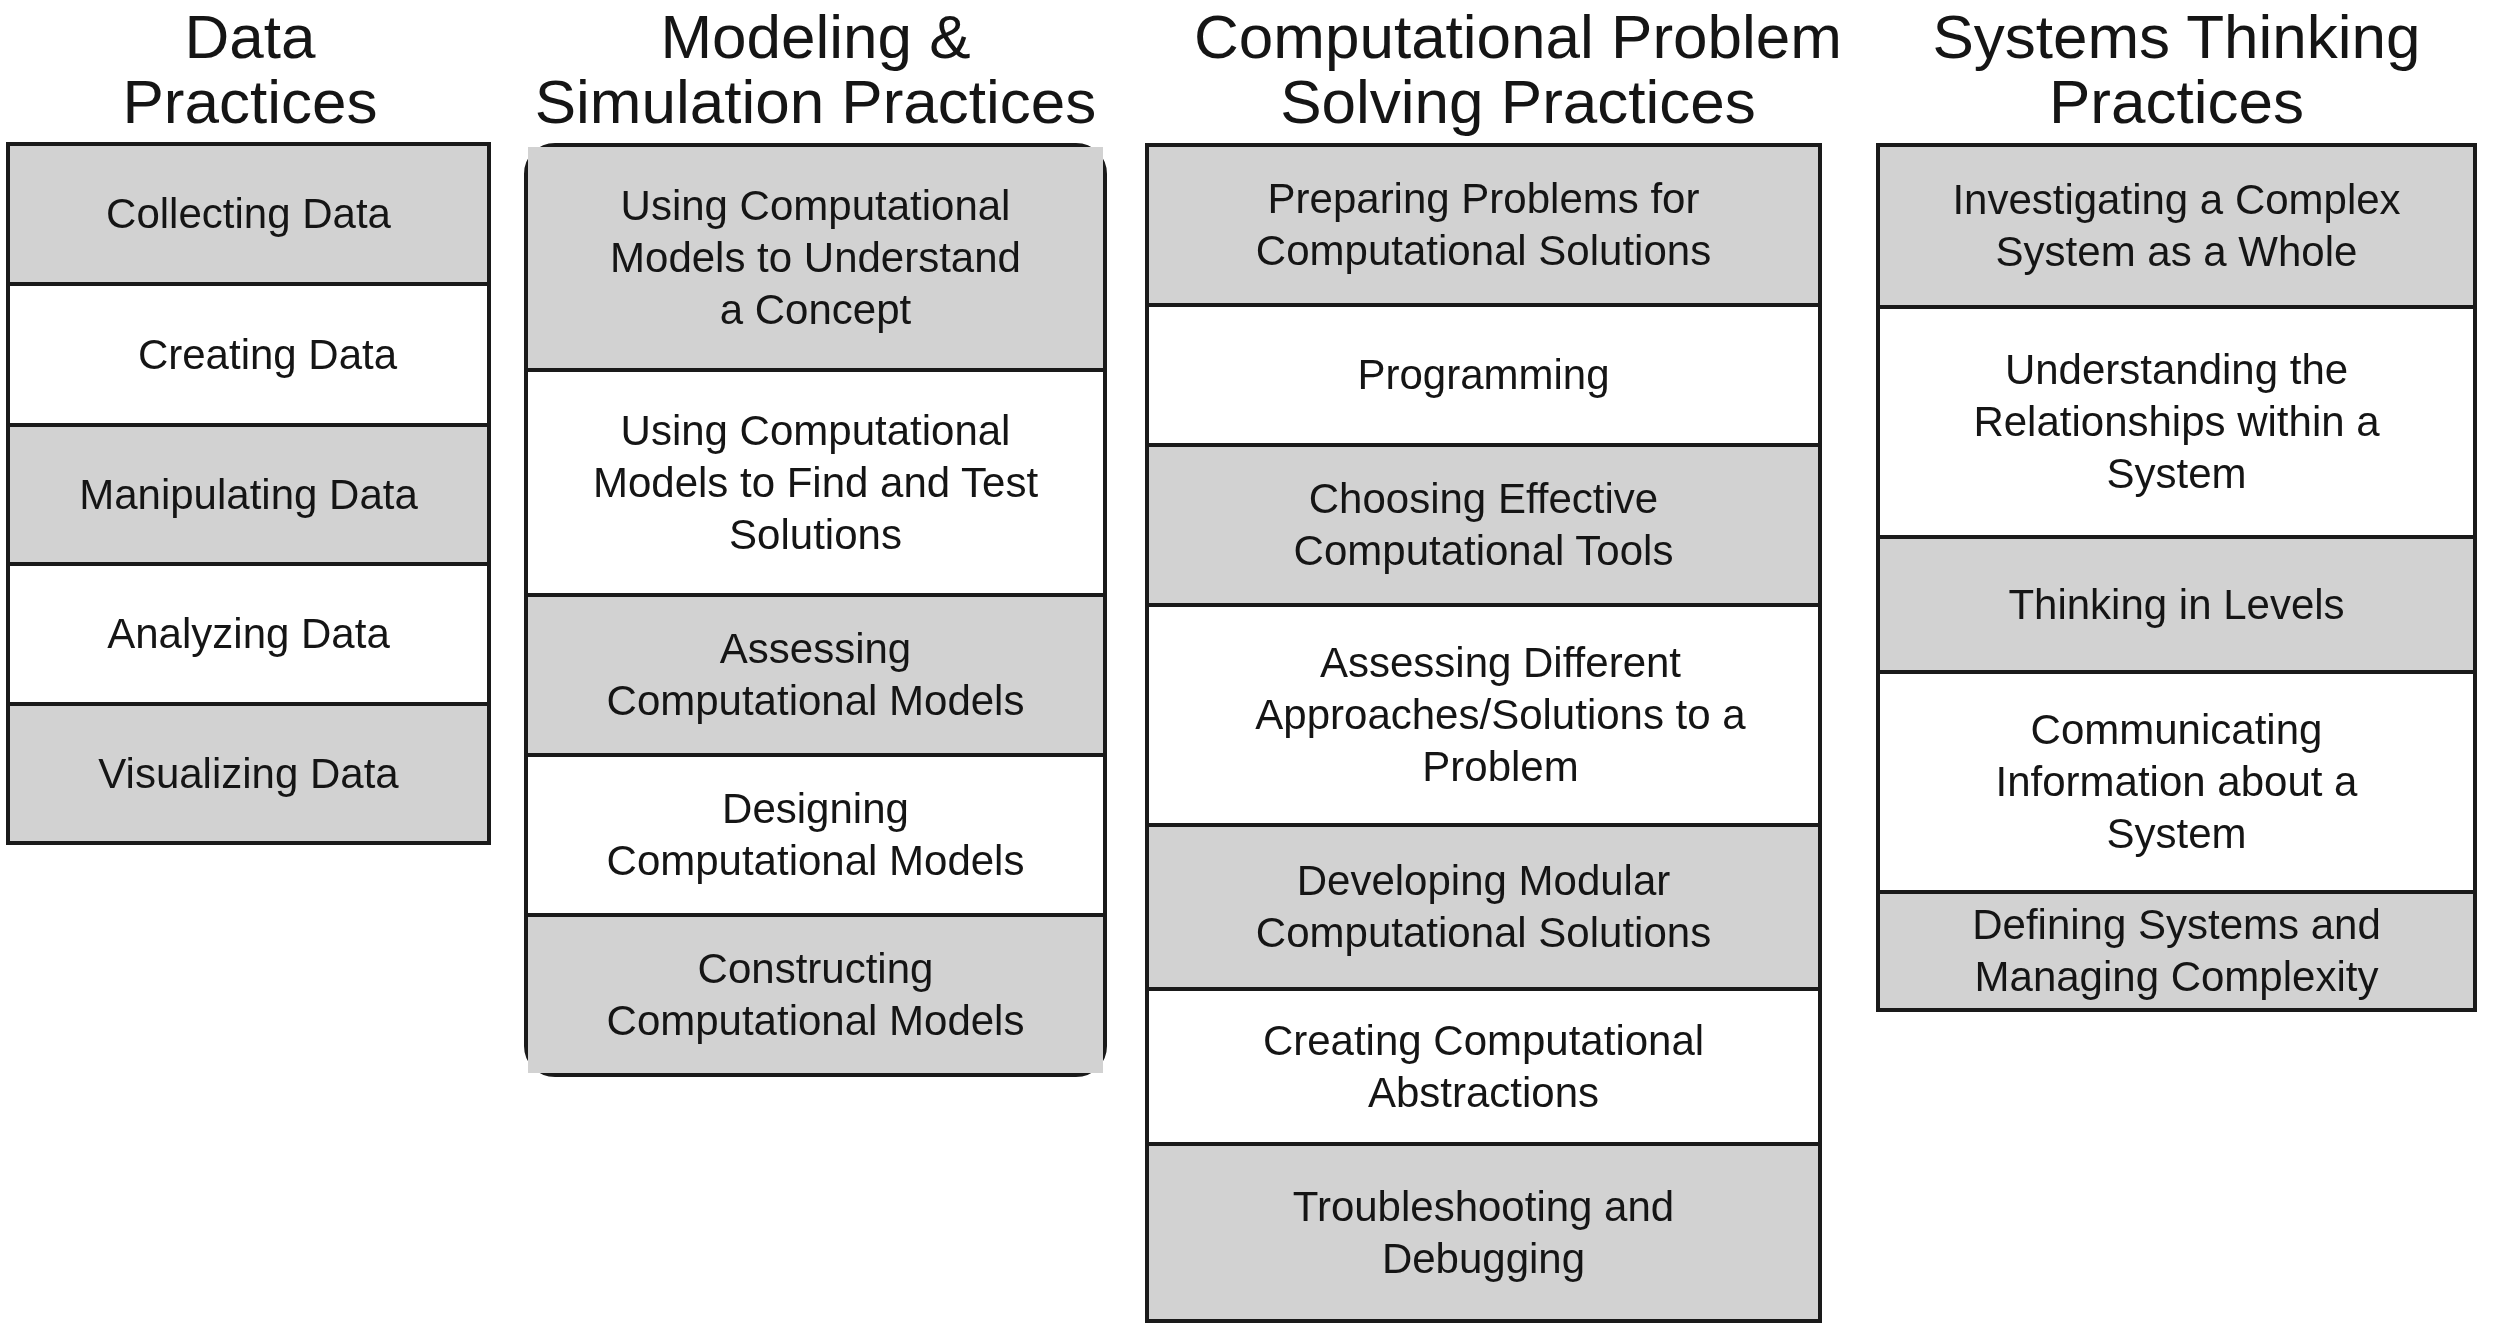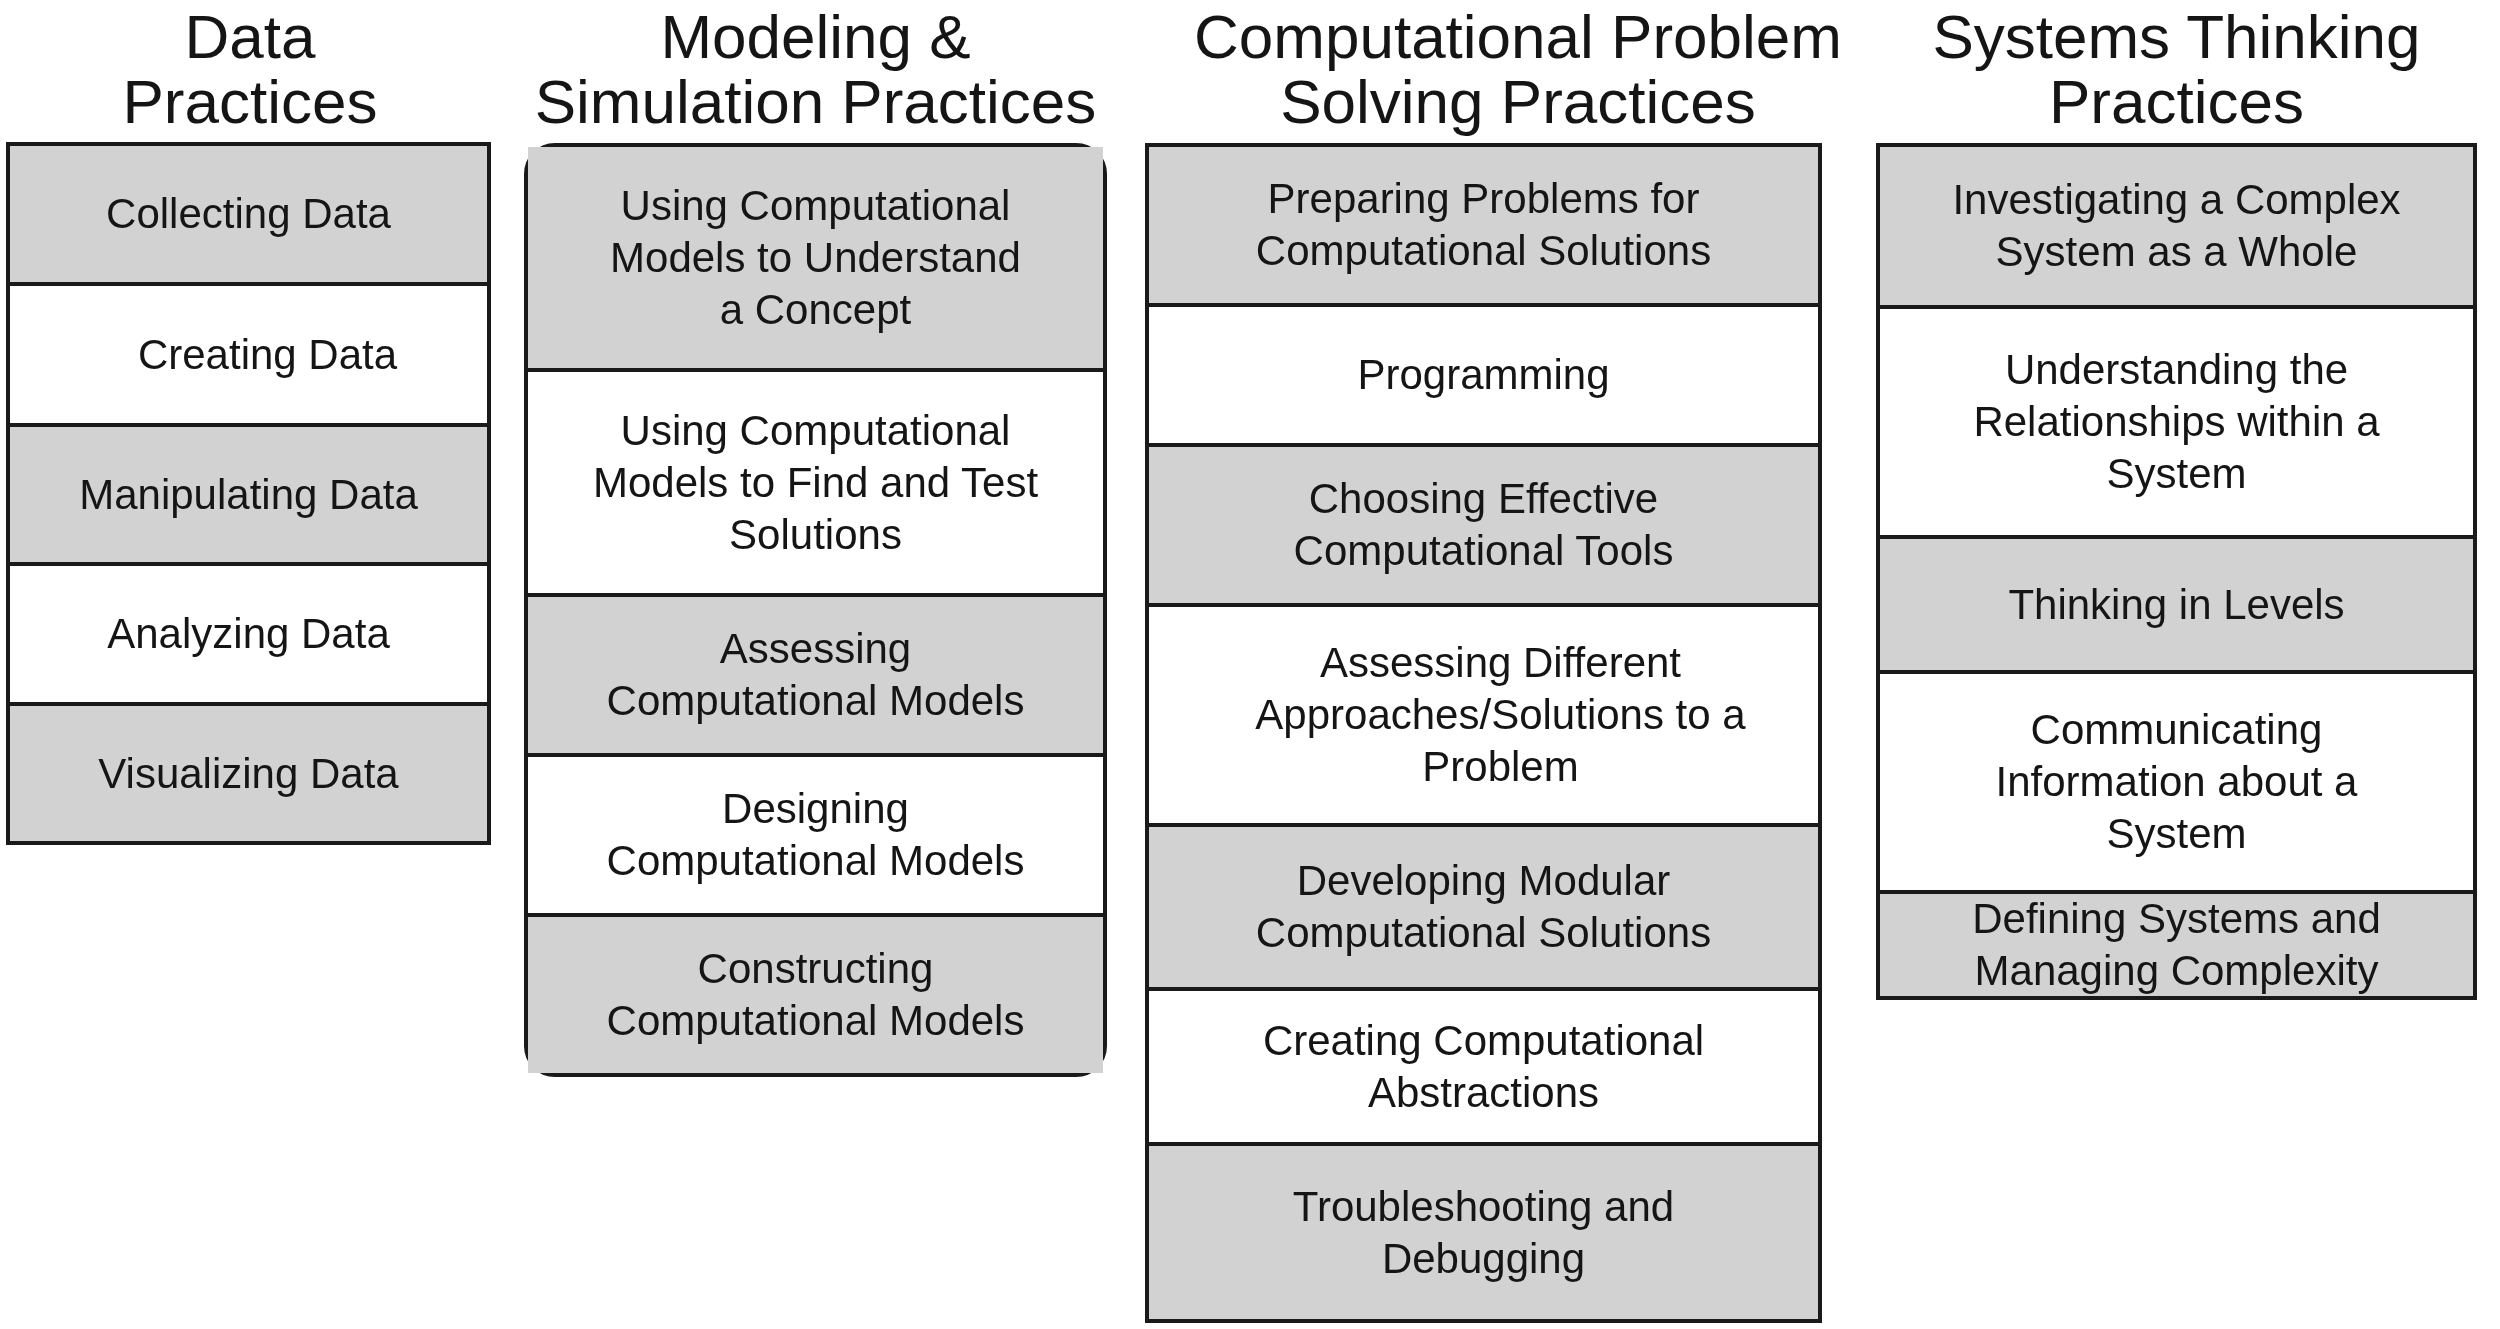--- a/index.html
+++ b/index.html
@@ -105,17 +105,17 @@
   <div class="box" style="left:1876px; top:143px; width:593px;">
     <div class="cell gray" style="height:162px;">Investigating a Complex
 System as a Whole</div>
     <div class="cell white" style="height:230px;">Understanding the
 Relationships within a
 System</div>
     <div class="cell gray" style="height:135px;">Thinking in Levels</div>
     <div class="cell white" style="height:220px;">Communicating
 Information about a
 System</div>
-    <div class="cell gray" style="height:102px;">Defining Systems and
+    <div class="cell gray" style="height:114px;">Defining Systems and
 Managing Complexity</div>
   </div>
 
 </div>
 
 </body></html>

